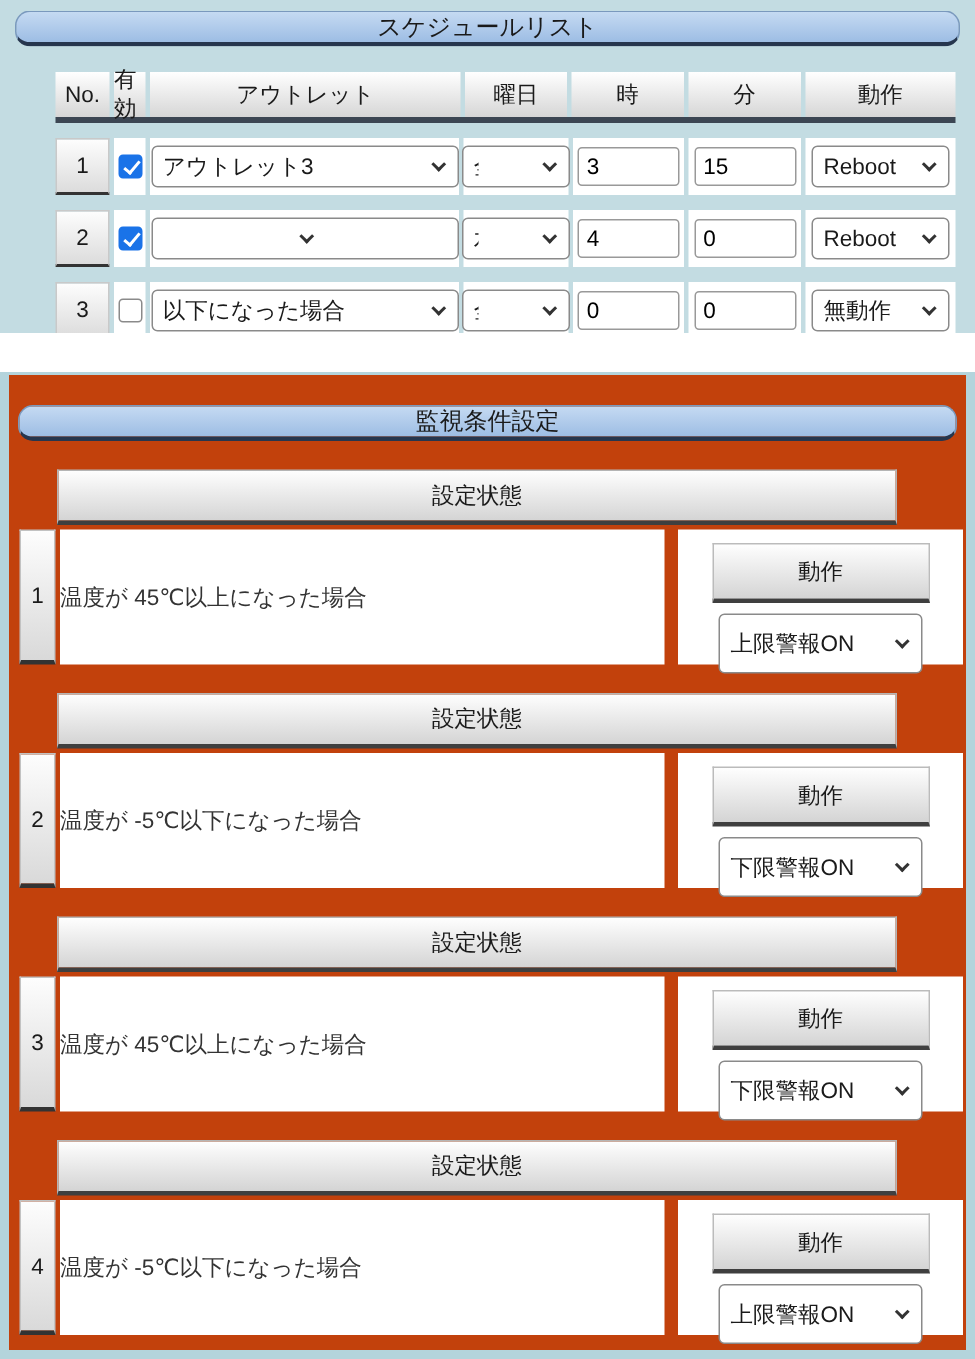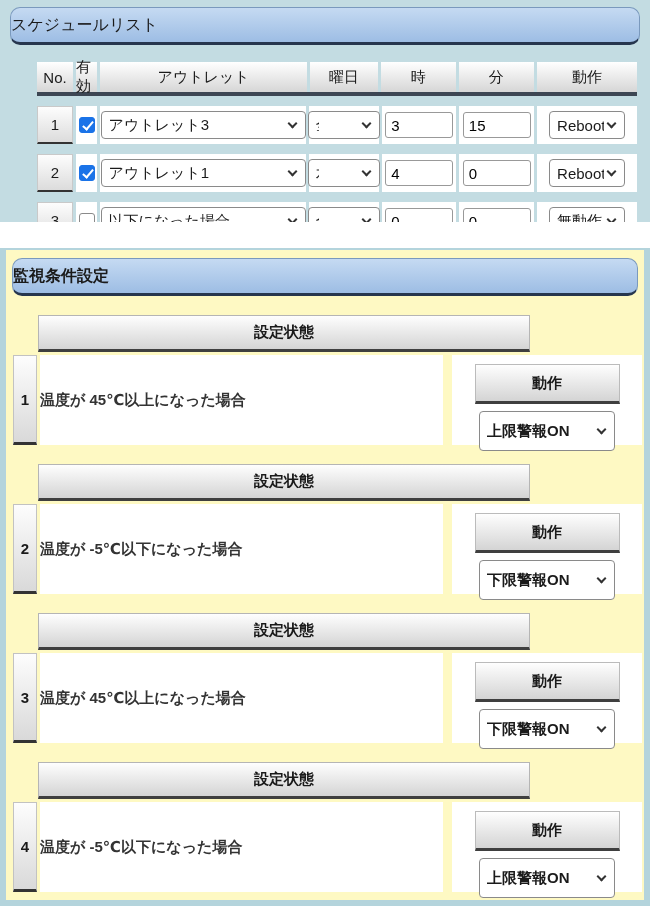--- a/index.html
+++ b/index.html
@@ -1,24 +1,24 @@
 <!DOCTYPE html>
 <html><head>
 <meta charset="utf-8">
 <style>
   * { box-sizing: border-box; margin: 0; padding: 0; }
   html,body { width:650px; height:906px; overflow:hidden;
     font-family:"Liberation Sans","DejaVu Sans",sans-serif; color:#1a1a1a; }
 
   
   .blue-bar{
-    height:38px; border-radius:10px;
+    height:24px; border-radius:10px;
     background:linear-gradient(#c5daf2,#9dbde4);
     border:1px solid #7a99bd; border-bottom:3px solid #26364e;
-    display:flex; align-items:center; 
+    display:flex; align-items:center; justify-content:center;
     font-size:16px;
   }
   .select{
     display:flex; align-items:center;
     background:#fff; border:1px solid #8a8a8a; border-radius:4px;
     font-size:15px; padding-left:7px; cursor:default;
   }
   .sel-text{ flex:1; white-space:nowrap; overflow:hidden; }
   .chev{
     width:7px; height:7px; flex:none;
@@ -50,33 +50,33 @@
   }
   .checkbox{ width:16px; height:16px; border:1px solid #8a8a8a; border-radius:3px;
     background:#fff; position:relative; cursor:pointer; }
   .checkbox[data-checked="true"]{ background:#1a73e8; border-color:#1a73e8; }
   .checkbox[data-checked="true"]::after{
     content:""; position:absolute; left:5px; top:1px; width:4px; height:9px;
     border-right:2px solid #fff; border-bottom:2px solid #fff; transform:rotate(40deg);
   }
   .outlet-select{ width:205px; height:28px;justify-content:center; }
   .day-select{ width:72px; height:28px;gap:40px; }
-  .s1-act-select{ width:76px; height:28px; }
+  .s1-act-select{ width:92px; height:28px; }
 
   
   .white-gap{ height:26px; background:#ffffff; }
 
   
   .s2-outer{ height:658px; background:#b4d4dc; padding:2px 6px 6px; }
-  .s2{ background:#fef9c3; height:650px; padding-top:8px; overflow:hidden;font-weight:bold; }
+  .s2{ background:#c2410c; height:650px; padding-top:20px; overflow:hidden; }
   .s2 .blue-bar{ margin:0 6px; }
   .panel{ margin-top:19px; }
   .panel:first-of-type{ margin-top:18px; }
   .gray-bar{
-    margin-left:32px; width:492px; height:37px;
+    margin-left:32px; width:560px; height:37px;
     background:linear-gradient(#fefefe,#d4d4d4);
     border:1px solid #b5b5b5; border-bottom:3px solid #3f3f3f;
     display:flex; align-items:center; justify-content:center; font-size:15px;
   }
   .panel-body{ display:flex; margin-left:7px; margin-top:3px; height:90px; }
   .panel-no{
     width:24px; margin-right:3px;
     background:linear-gradient(#fdfdfd,#d9d9d9);
     border:1px solid #c2c2c2; border-bottom:3px solid #333;
     display:flex; align-items:center; justify-content:center;
@@ -144,21 +144,20 @@
       </div>
     </div>
 
     <div class="s1-row">
       <div class="no-btn">2</div>
       <div class="cell w-en">
         <div class="checkbox" data-checked="true"></div>
       </div>
       <div class="cell w-outlet">
         <div class="select outlet-select">
-          <span class="sel-text">アウトレット1</span>
           <span class="chev"></span>
         </div>
       </div>
       <div class="cell w-day">
         <div class="select day-select">
           <span class="sel-text">水</span>
           <span class="chev"></span>
         </div>
       </div>
       <div class="cell w-hour">

